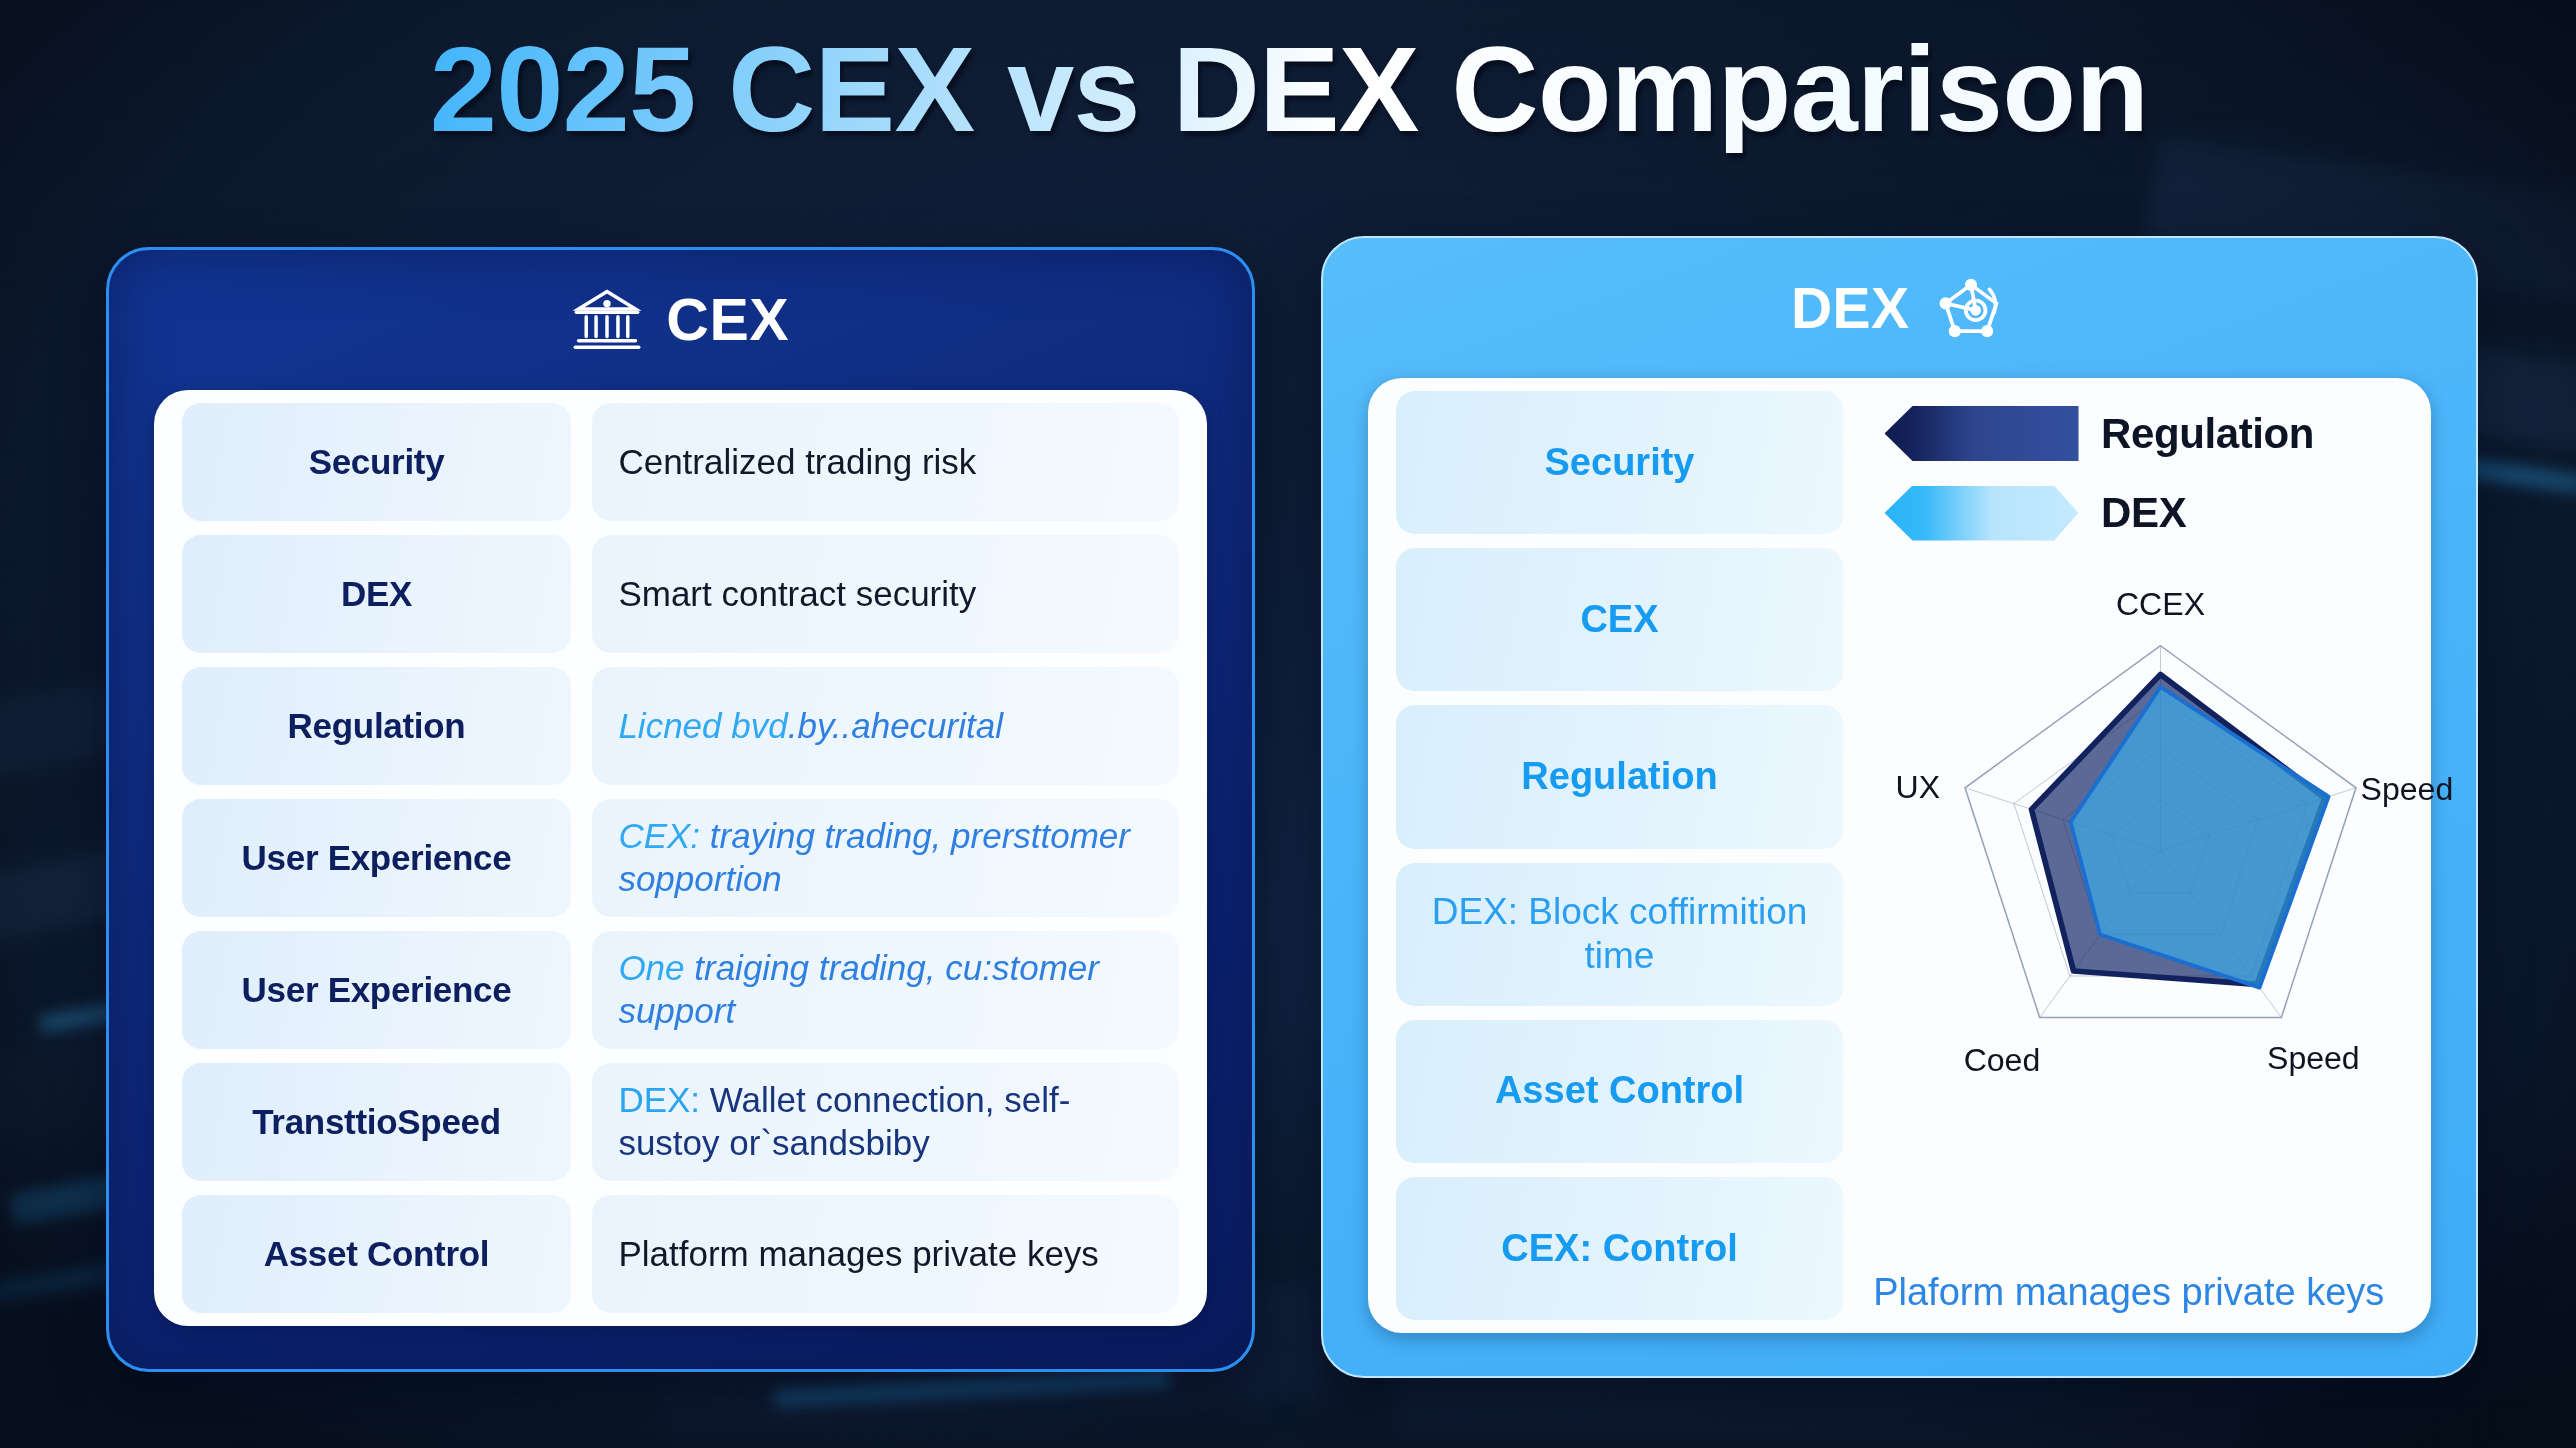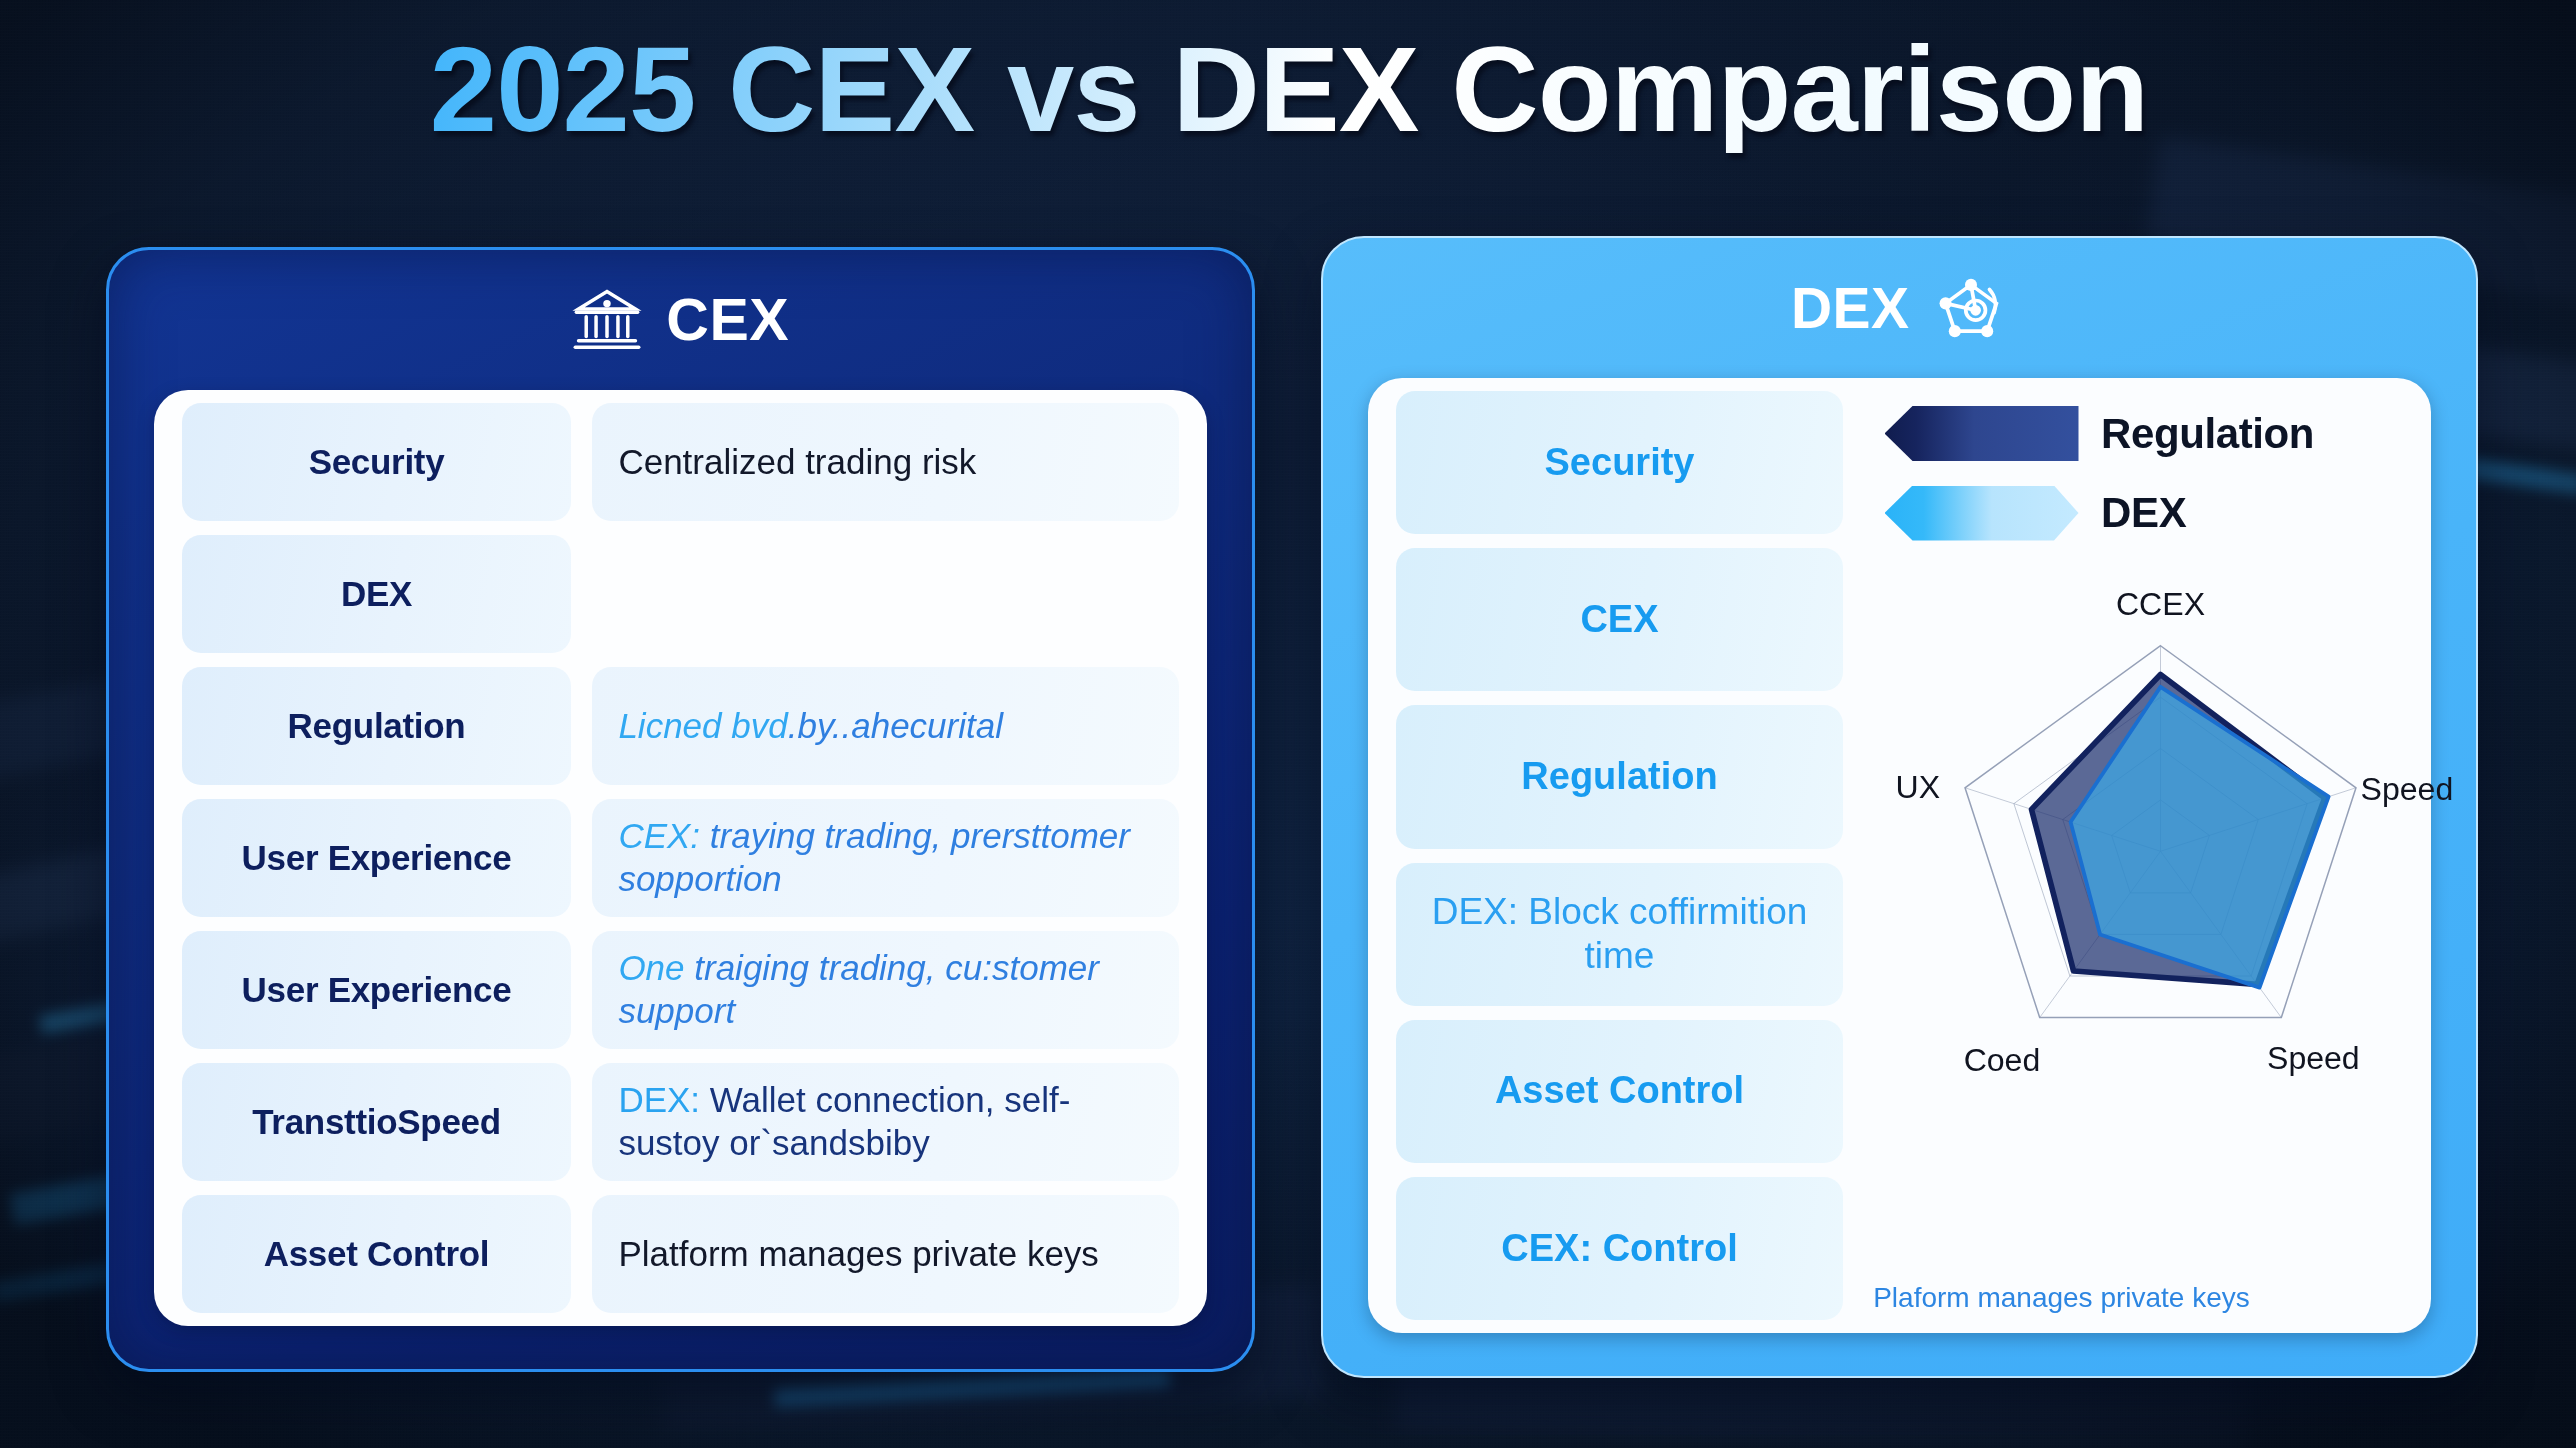--- a/index.html
+++ b/index.html
@@ -117,21 +117,21 @@
     clip-path:polygon(0 50%, 24.5px 0, 100% 0, 100% 100%, 24.5px 100%);
   }
   .lchip.reg{ background:linear-gradient(90deg,#101c4e 0%,#16245e 16%,#2e468f 46%,#33509e 100%); clip-path:polygon(0 50%, 28px 0, 100% 0, 100% 100%, 28px 100%); }
   .lchip.dex{ background:linear-gradient(90deg,#2ab3f8 0%,#35b9f9 20%,#b7e4fd 55%,#c4eaff 100%); clip-path:polygon(0 50%, 28px 0, calc(100% - 24.5px) 0, 100% 50%, calc(100% - 24.5px) 100%, 28px 100%); }
   .ltxt{ font-size:42px; font-weight:bold; color:#0c1426; letter-spacing:-0.4px; }
 
   #radar-wrap{ flex:1; position:relative; }
   #radar{ position:absolute; left:0; top:-5.7px; }
 
   #dex-caption{
-    font-size:28px; color:#2d86e2; padding:0 0 5.7px 5.7px; white-space:nowrap;
+    font-size:38px; color:#2d86e2; padding:0 0 5.7px 5.7px; white-space:nowrap;
   }
 </style>
 </head>
 <body>
 
 <div id="bg">
   <div class="base"></div>
 
   <div class="dark" style="left:-38px;top:661px;width:491px;height:75px;background:#1b2f52;transform:rotate(-11deg);"></div>
   <div class="dark" style="left:-57px;top:830px;width:528px;height:66px;background:#22395f;transform:rotate(-12deg);"></div>
@@ -174,20 +174,21 @@
   <div class="panel">
     <div id="cex-rows">
 
       <div class="crow">
         <div class="ckey">Security</div>
         <div class="cval plain">Centralized trading risk</div>
       </div>
 
       <div class="crow">
         <div class="ckey">DEX</div>
+        <div class="cval plain">Smart contract security</div>
       </div>
 
       <div class="crow">
         <div class="ckey">Regulation</div>
         <div class="cval blue">
             <span><span class="lead">Licned bvd</span><span>.by..ahecurital</span></span>
           </div>
       </div>
 
       <div class="crow">

